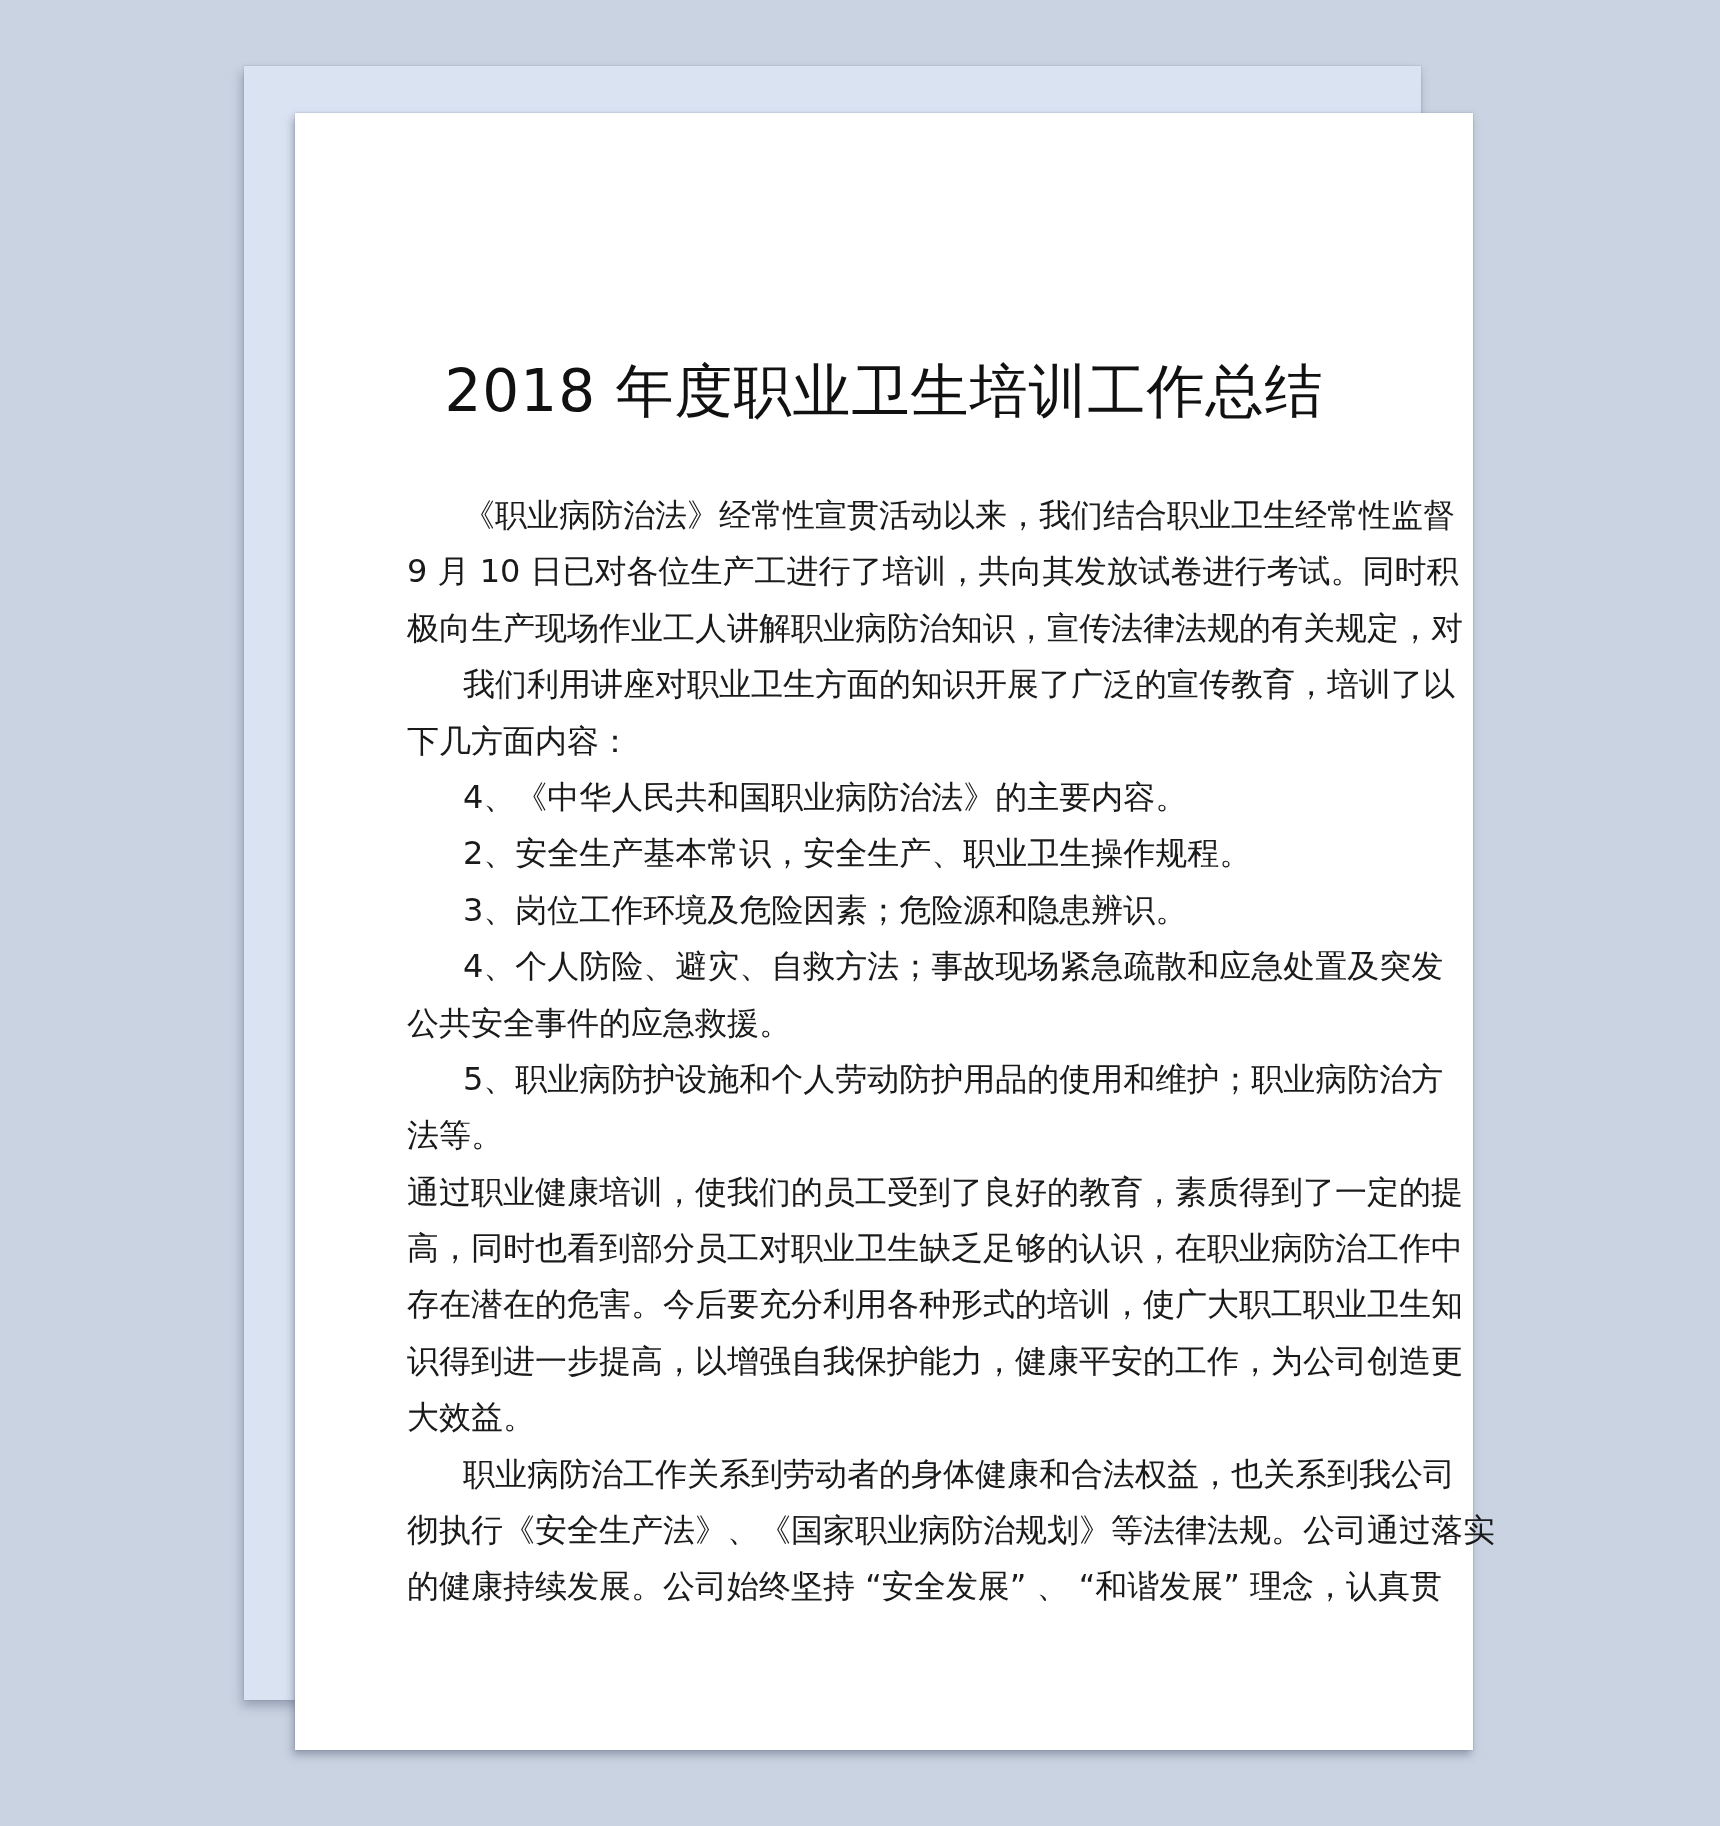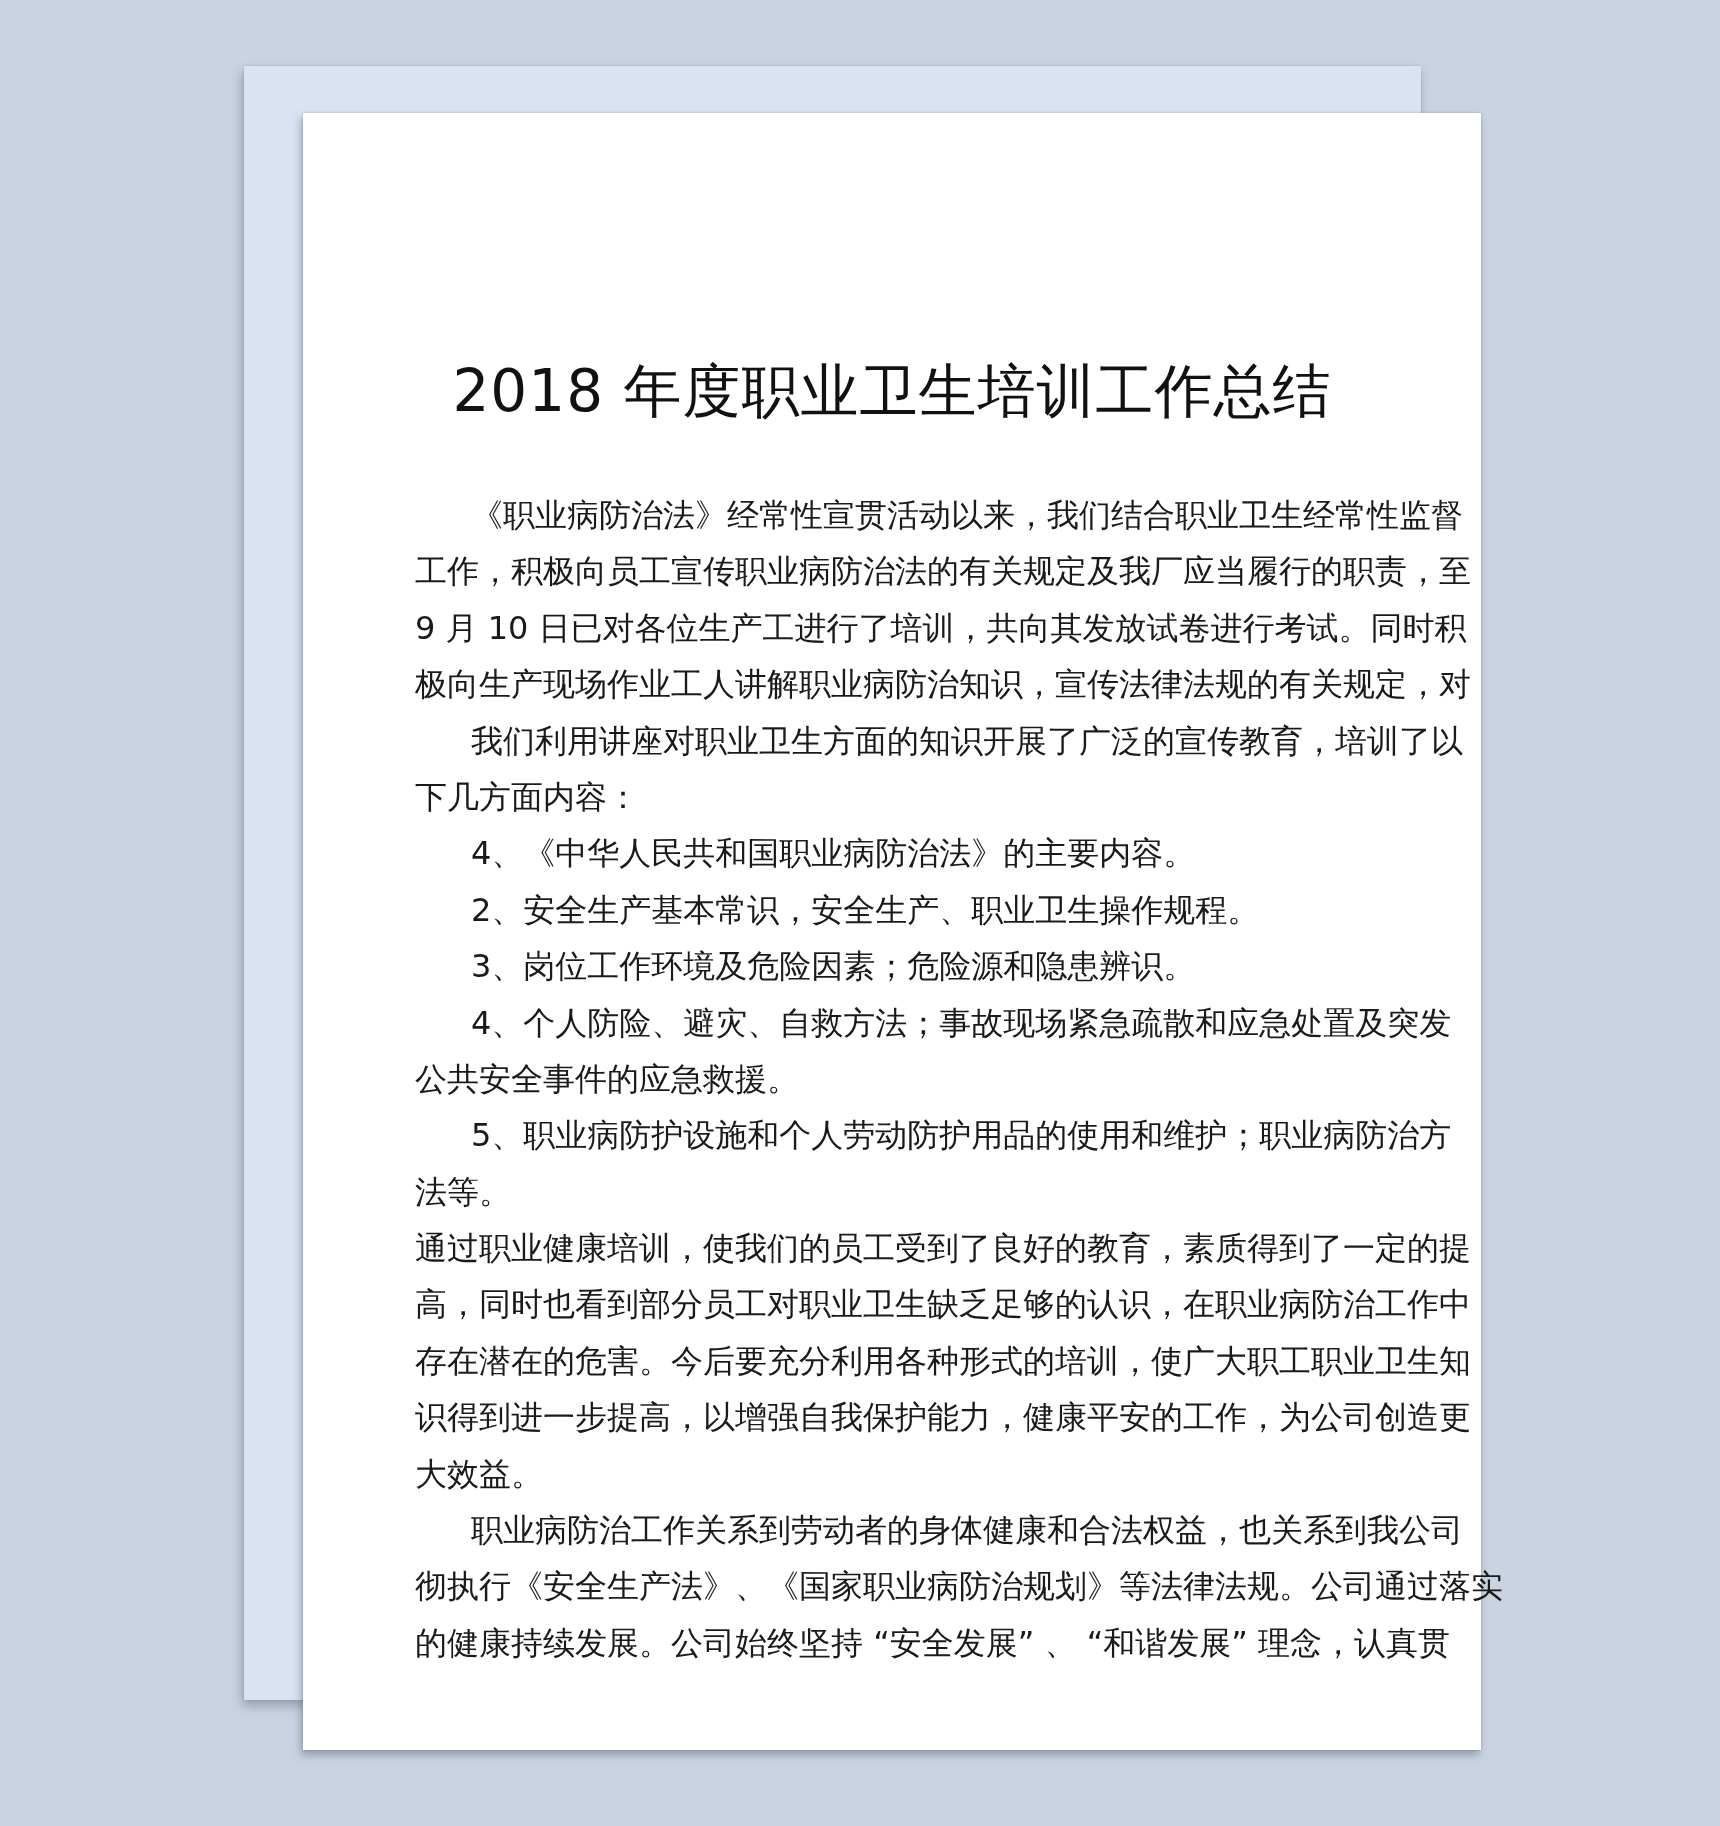--- a/index.html
+++ b/index.html
@@ -24,21 +24,20 @@
       box-shadow: -2px 6px 10px rgba(90, 100, 125, 0.45), 0 0 2px rgba(120,130,150,0.4);
     }
     .front-page {
       position: absolute;
       left: 295px;
       top: 113px;
       width: 1178px;
       height: 1637px;
       background: #ffffff;
       box-shadow: -2px 5px 8px rgba(90, 100, 125, 0.5), 0 0 2px rgba(120,130,150,0.45);
-      margin-left: 8px;
     }
     .title {
       position: absolute;
       left: 0;
       top: 240px;
       width: 100%;
       text-align: center;
       font-size: 58px;
       line-height: 76px;
       color: #111111;
@@ -74,21 +73,20 @@
 
 <div class="back-page"></div>
 
 <div class="front-page">
   <div class="title">2018 年度职业卫生培训工作总结</div>
 
   <div class="body-text">
 
     <div>
       <span class="line indent">《职业病防治法》经常性宣贯活动以来，我们结合职业卫生经常性监督</span>
-      <span class="line">工作，积极向员工宣传职业病防治法的有关规定及我厂应当履行的职责，至</span>
       <span class="line">9 月 10 日已对各位生产工进行了培训，共向其发放试卷进行考试。同时积</span>
       <span class="line">极向生产现场作业工人讲解职业病防治知识，宣传法律法规的有关规定，对</span>
     </div>
 
     <div>
       <span class="line indent">我们利用讲座对职业卫生方面的知识开展了广泛的宣传教育，培训了以</span>
       <span class="line last">下几方面内容：</span>
     </div>
 
     <div>

